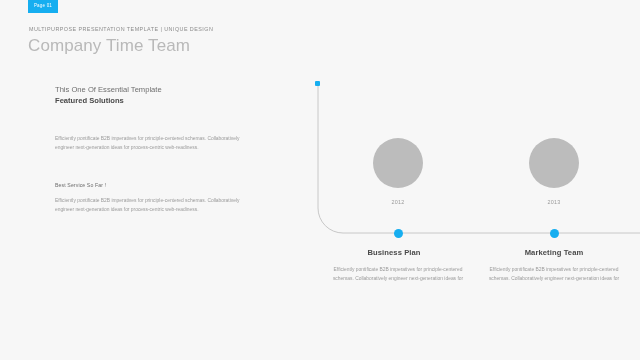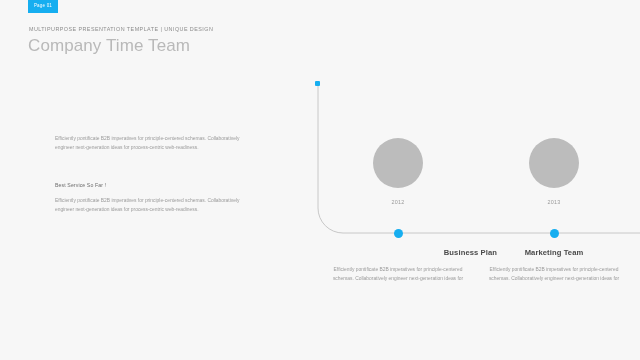--- a/index.html
+++ b/index.html
@@ -149,21 +149,21 @@
   .node-title {
     position: absolute;
     top: 248px;
     width: 190px;
     text-align: center;
     font-size: 7.6px;
     font-weight: 700;
     color: #4a4a4a;
     letter-spacing: 0.1px;
   }
-  .node-title.t1 { left: 307px; text-align: right; }
+  .node-title.t1 { left: 299px; }
   .node-title.t2 { left: 459px; }
 
   .node-desc {
     position: absolute;
     top: 266px;
     width: 150px;
     text-align: center;
     font-size: 4.9px;
     line-height: 1.75;
     color: #9a9a9a;
@@ -198,20 +198,24 @@
 <div class="slide">
 
   <div class="page-badge">
     <span>Page 01</span>
   </div>
 
   <div class="eyebrow">MULTIPURPOSE PRESENTATION TEMPLATE | UNIQUE DESIGN</div>
 
   <div class="page-title">Company Time Team</div>
 
+  <div class="left-col">
+    <div class="lead-line-1">This One Of Essential Template</div>
+    <div class="lead-line-2">Featured Solutions</div>
+  </div>
 
   <div class="body-copy block-para-1">Efficiently pontificate B2B imperatives for principle-centered schemas. Collaboratively engineer next-generation ideas for process-centric web-readiness.</div>
 
   <div class="sub-heading">Best Service So Far !</div>
 
   <div class="body-copy block-para-2">Efficiently pontificate B2B imperatives for principle-centered schemas. Collaboratively engineer next-generation ideas for process-centric web-readiness.</div>
 
   <svg class="timeline-svg" viewBox="0 0 640 360">
     <path d="M 318 84 L 318 208 A 25 25 0 0 0 343 233 L 640 233" fill="none" stroke="#c8c8c8" stroke-width="1"></path>
   </svg>

